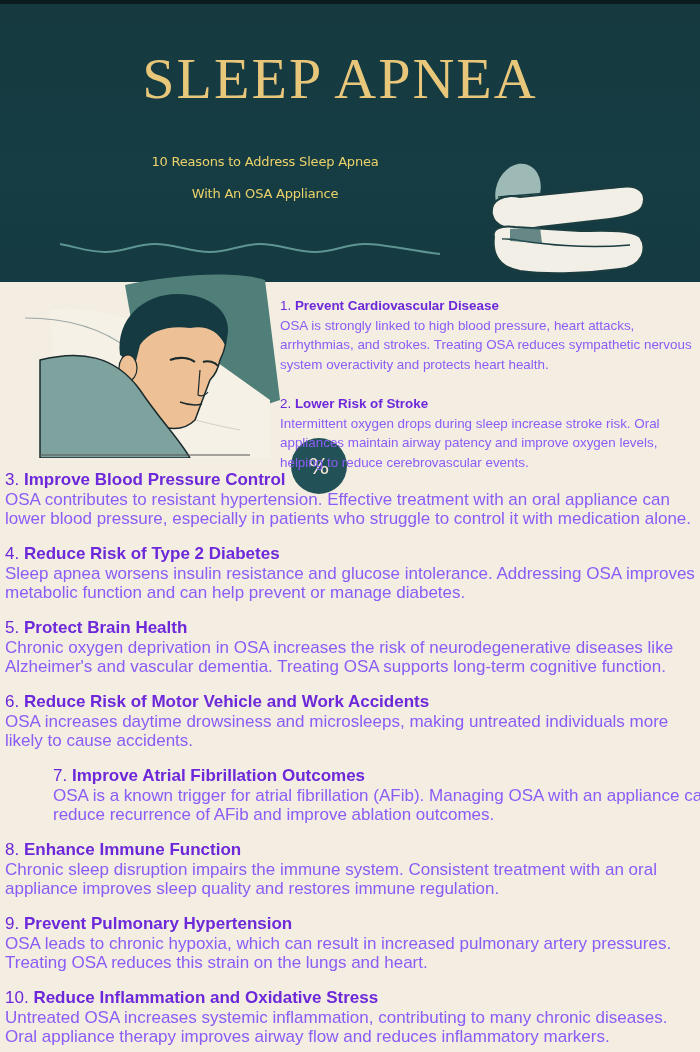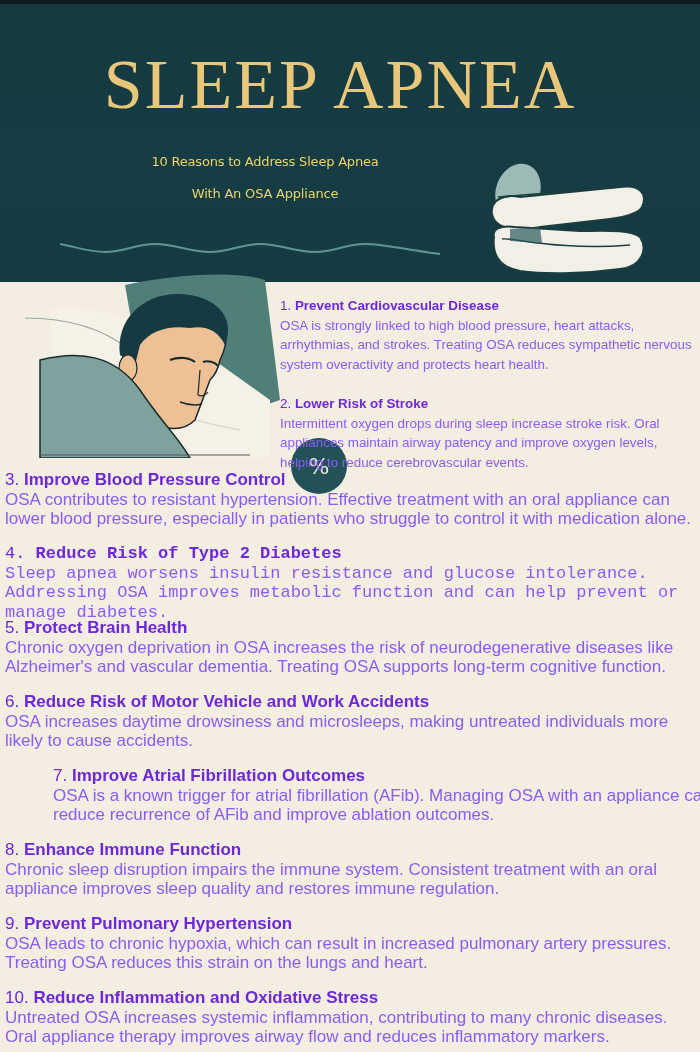--- a/index.html
+++ b/index.html
@@ -11,21 +11,21 @@
     position: relative;
   }
   .top-strip { position: absolute; left: 0; top: 0; width: 700px; height: 4px; background: #0b1b1e; }
   .header {
     position: absolute; left: 0; top: 4px; width: 700px; height: 278px;
     background: linear-gradient(180deg, #15393f 0%, #163d44 60%, #153a41 100%);
   }
   .title {
     position: absolute; left: 0; top: 46px; width: 680px; text-align: center;
     font-family: "Liberation Serif", serif;
-    font-size: 70px; letter-spacing: 2px; color: #e8c77a; font-weight: normal;
+    font-size: 58px; letter-spacing: 2px; color: #e8c77a; font-weight: normal;
     line-height: 1;
     transform: scaleX(1.0);
   }
   .subtitle {
     position: absolute; left: 40px; top: 142px; width: 450px; text-align: center;
     font-family: "DejaVu Sans", sans-serif; font-size: 13px; color: #ecd26a;
     line-height: 32px; letter-spacing: -0.2px;
   }
   .wave { position: absolute; left: 60px; top: 232px; width: 400px; height: 30px; }
   .appliance { position: absolute; left: 480px; top: 155px; width: 170px; height: 125px; }
@@ -34,21 +34,21 @@
 
   .reason { position: absolute; font-size: 17px; line-height: 19.5px; color: #2e2e2e; }
   .reason .head { color: #6d28d9; }
   .reason .num { font-weight: normal; }
   .reason .name { font-weight: bold; }
   .reason .desc { color: #8b5cf6; }
 
   .r1 { left: 280px; top: 296px; width: 415px; font-size: 13.4px; }
   .r2 { left: 280px; top: 394px; width: 415px; font-size: 13.4px; }
   .r3 { left: 5px; top: 470px; width: 690px; }
-  .r4 { left: 5px; top: 544px; width: 690px; font-family: Liberation Mono, monospace; }
+  .r4 { left: 5px; top: 544px; width: 690px; }
   .r5 { left: 5px; top: 618px; width: 690px; }
   .r6 { left: 5px; top: 692px; width: 690px; }
   .r7 { left: 5px; top: 766px; width: 690px; margin-left: 48px; }
   .r8 { left: 5px; top: 840px; width: 690px; }
   .r9 { left: 5px; top: 914px; width: 690px; }
   .r10 { left: 5px; top: 988px; width: 690px; }
 
   .badge {
     position: absolute; left: 291px; top: 438px; width: 56px; height: 56px; border-radius: 50%;
     background: #174a50; opacity: 0.95;

